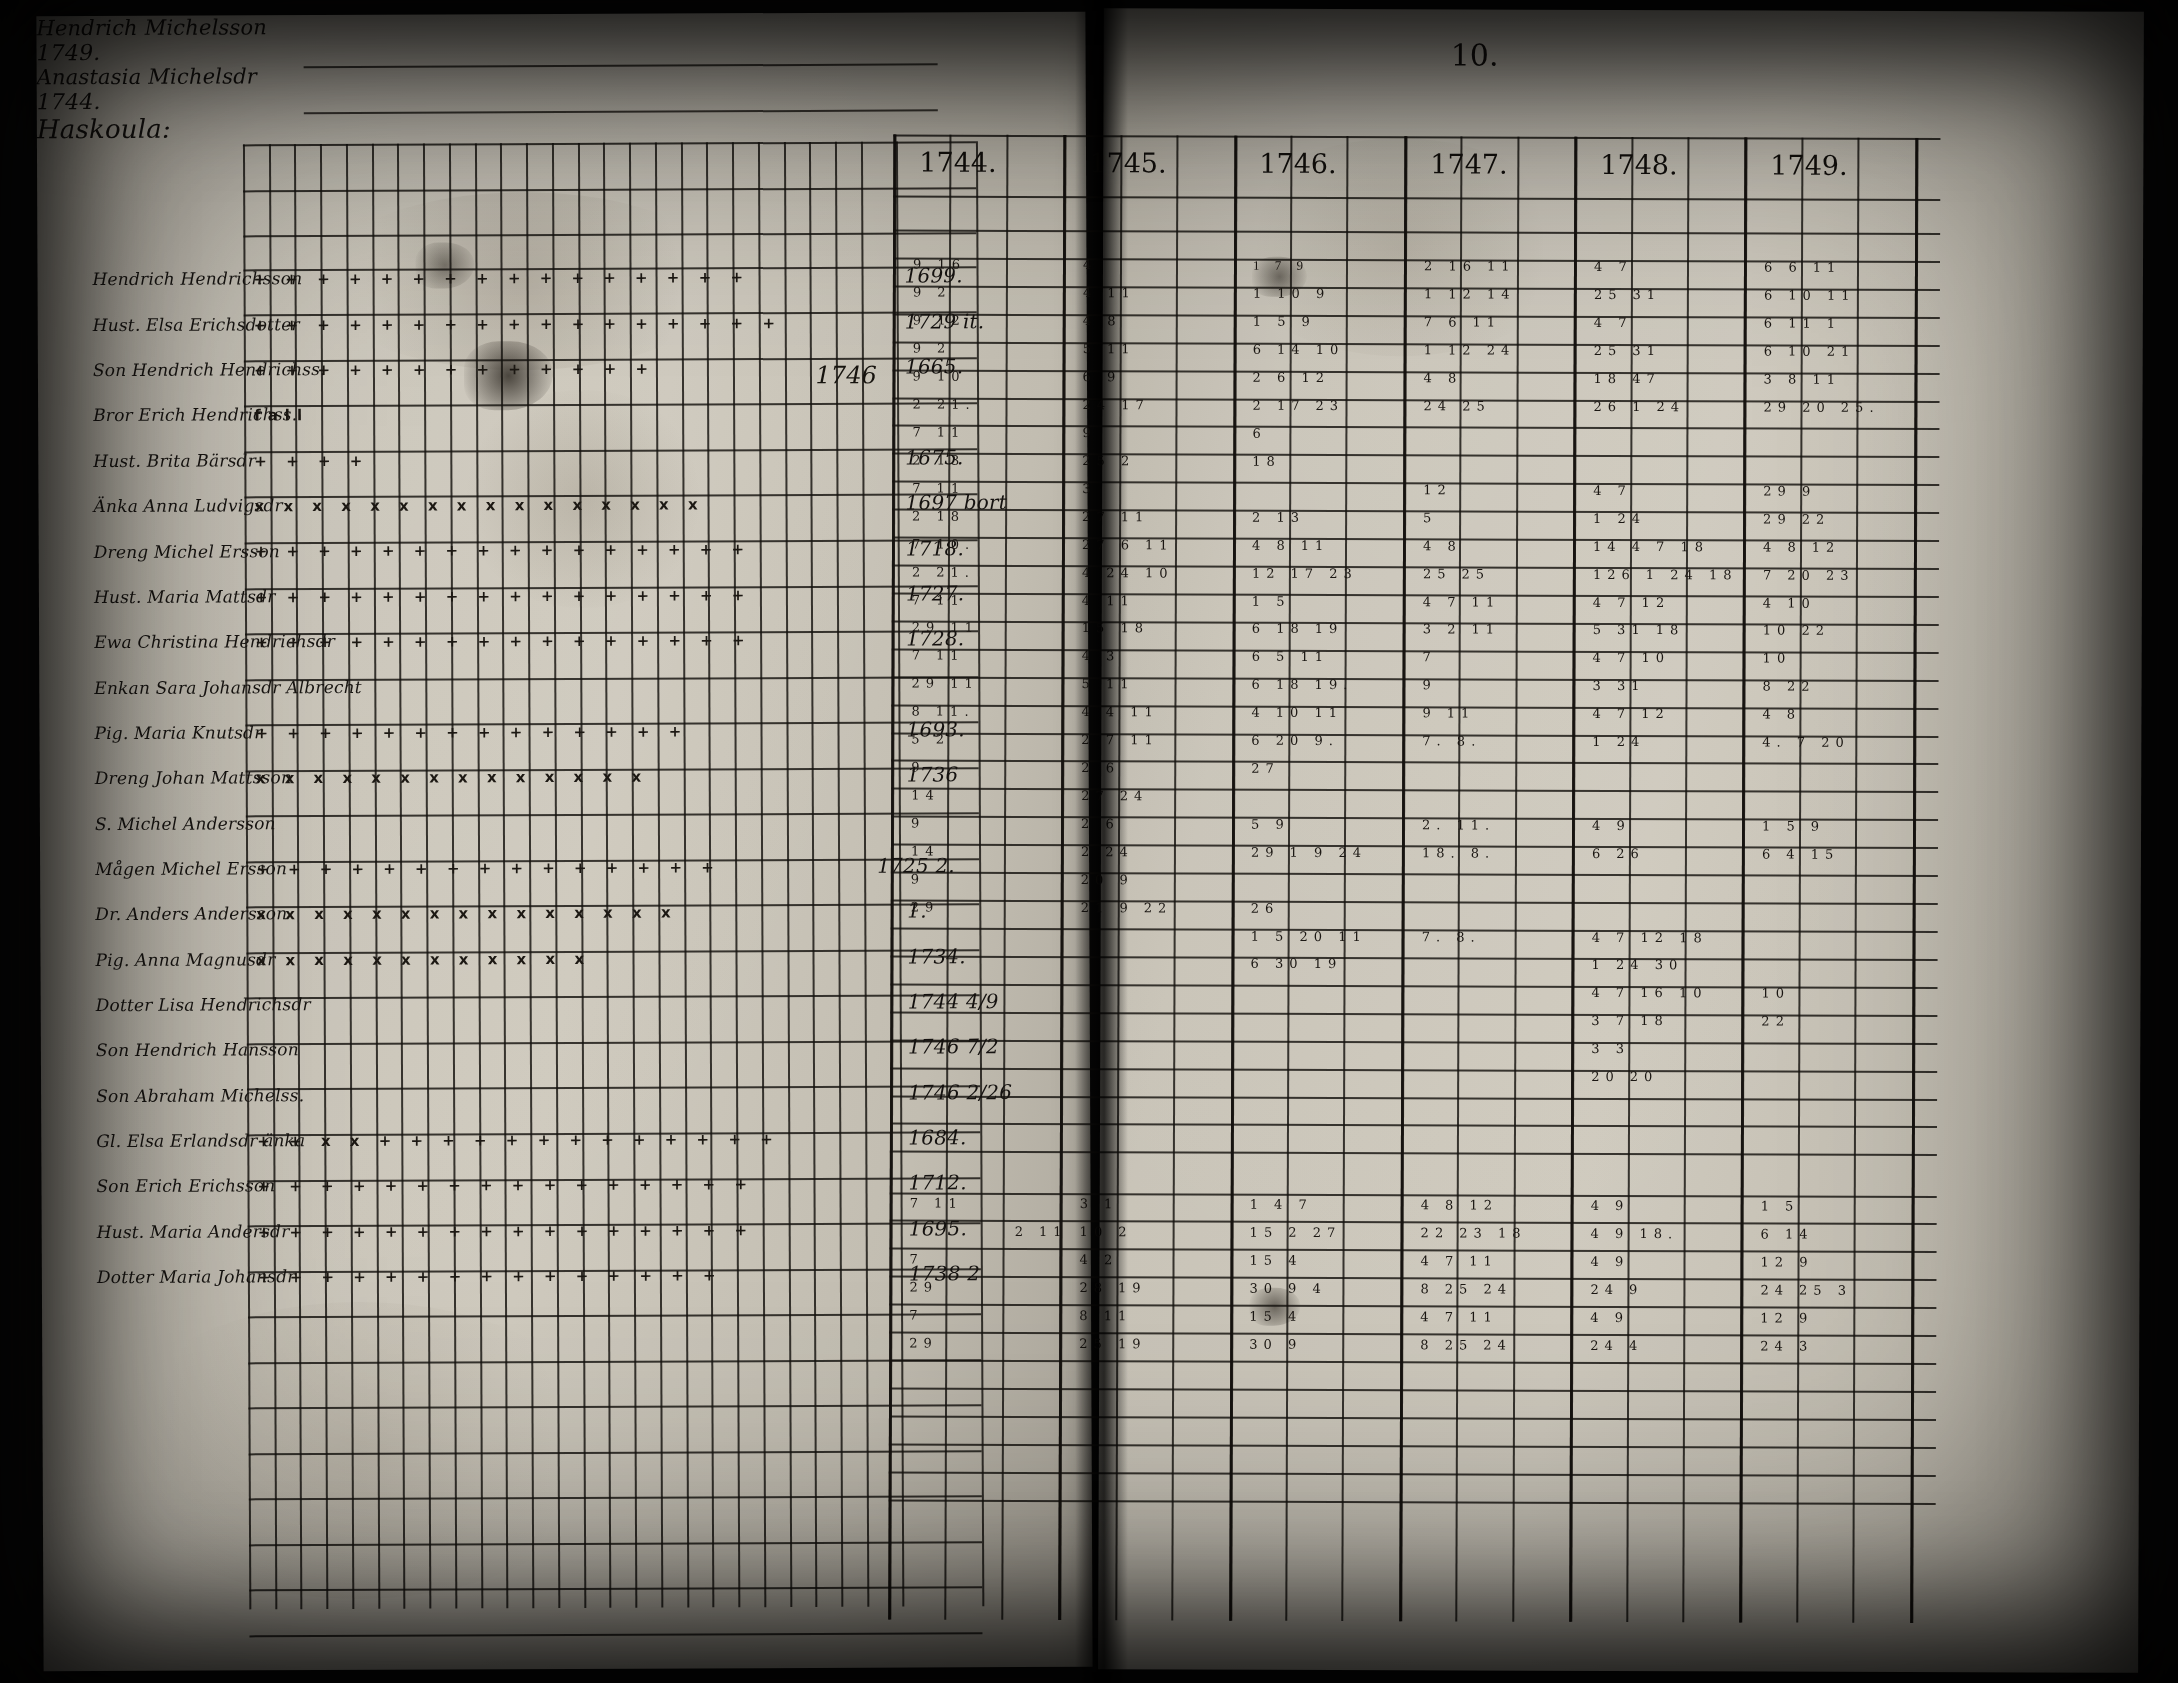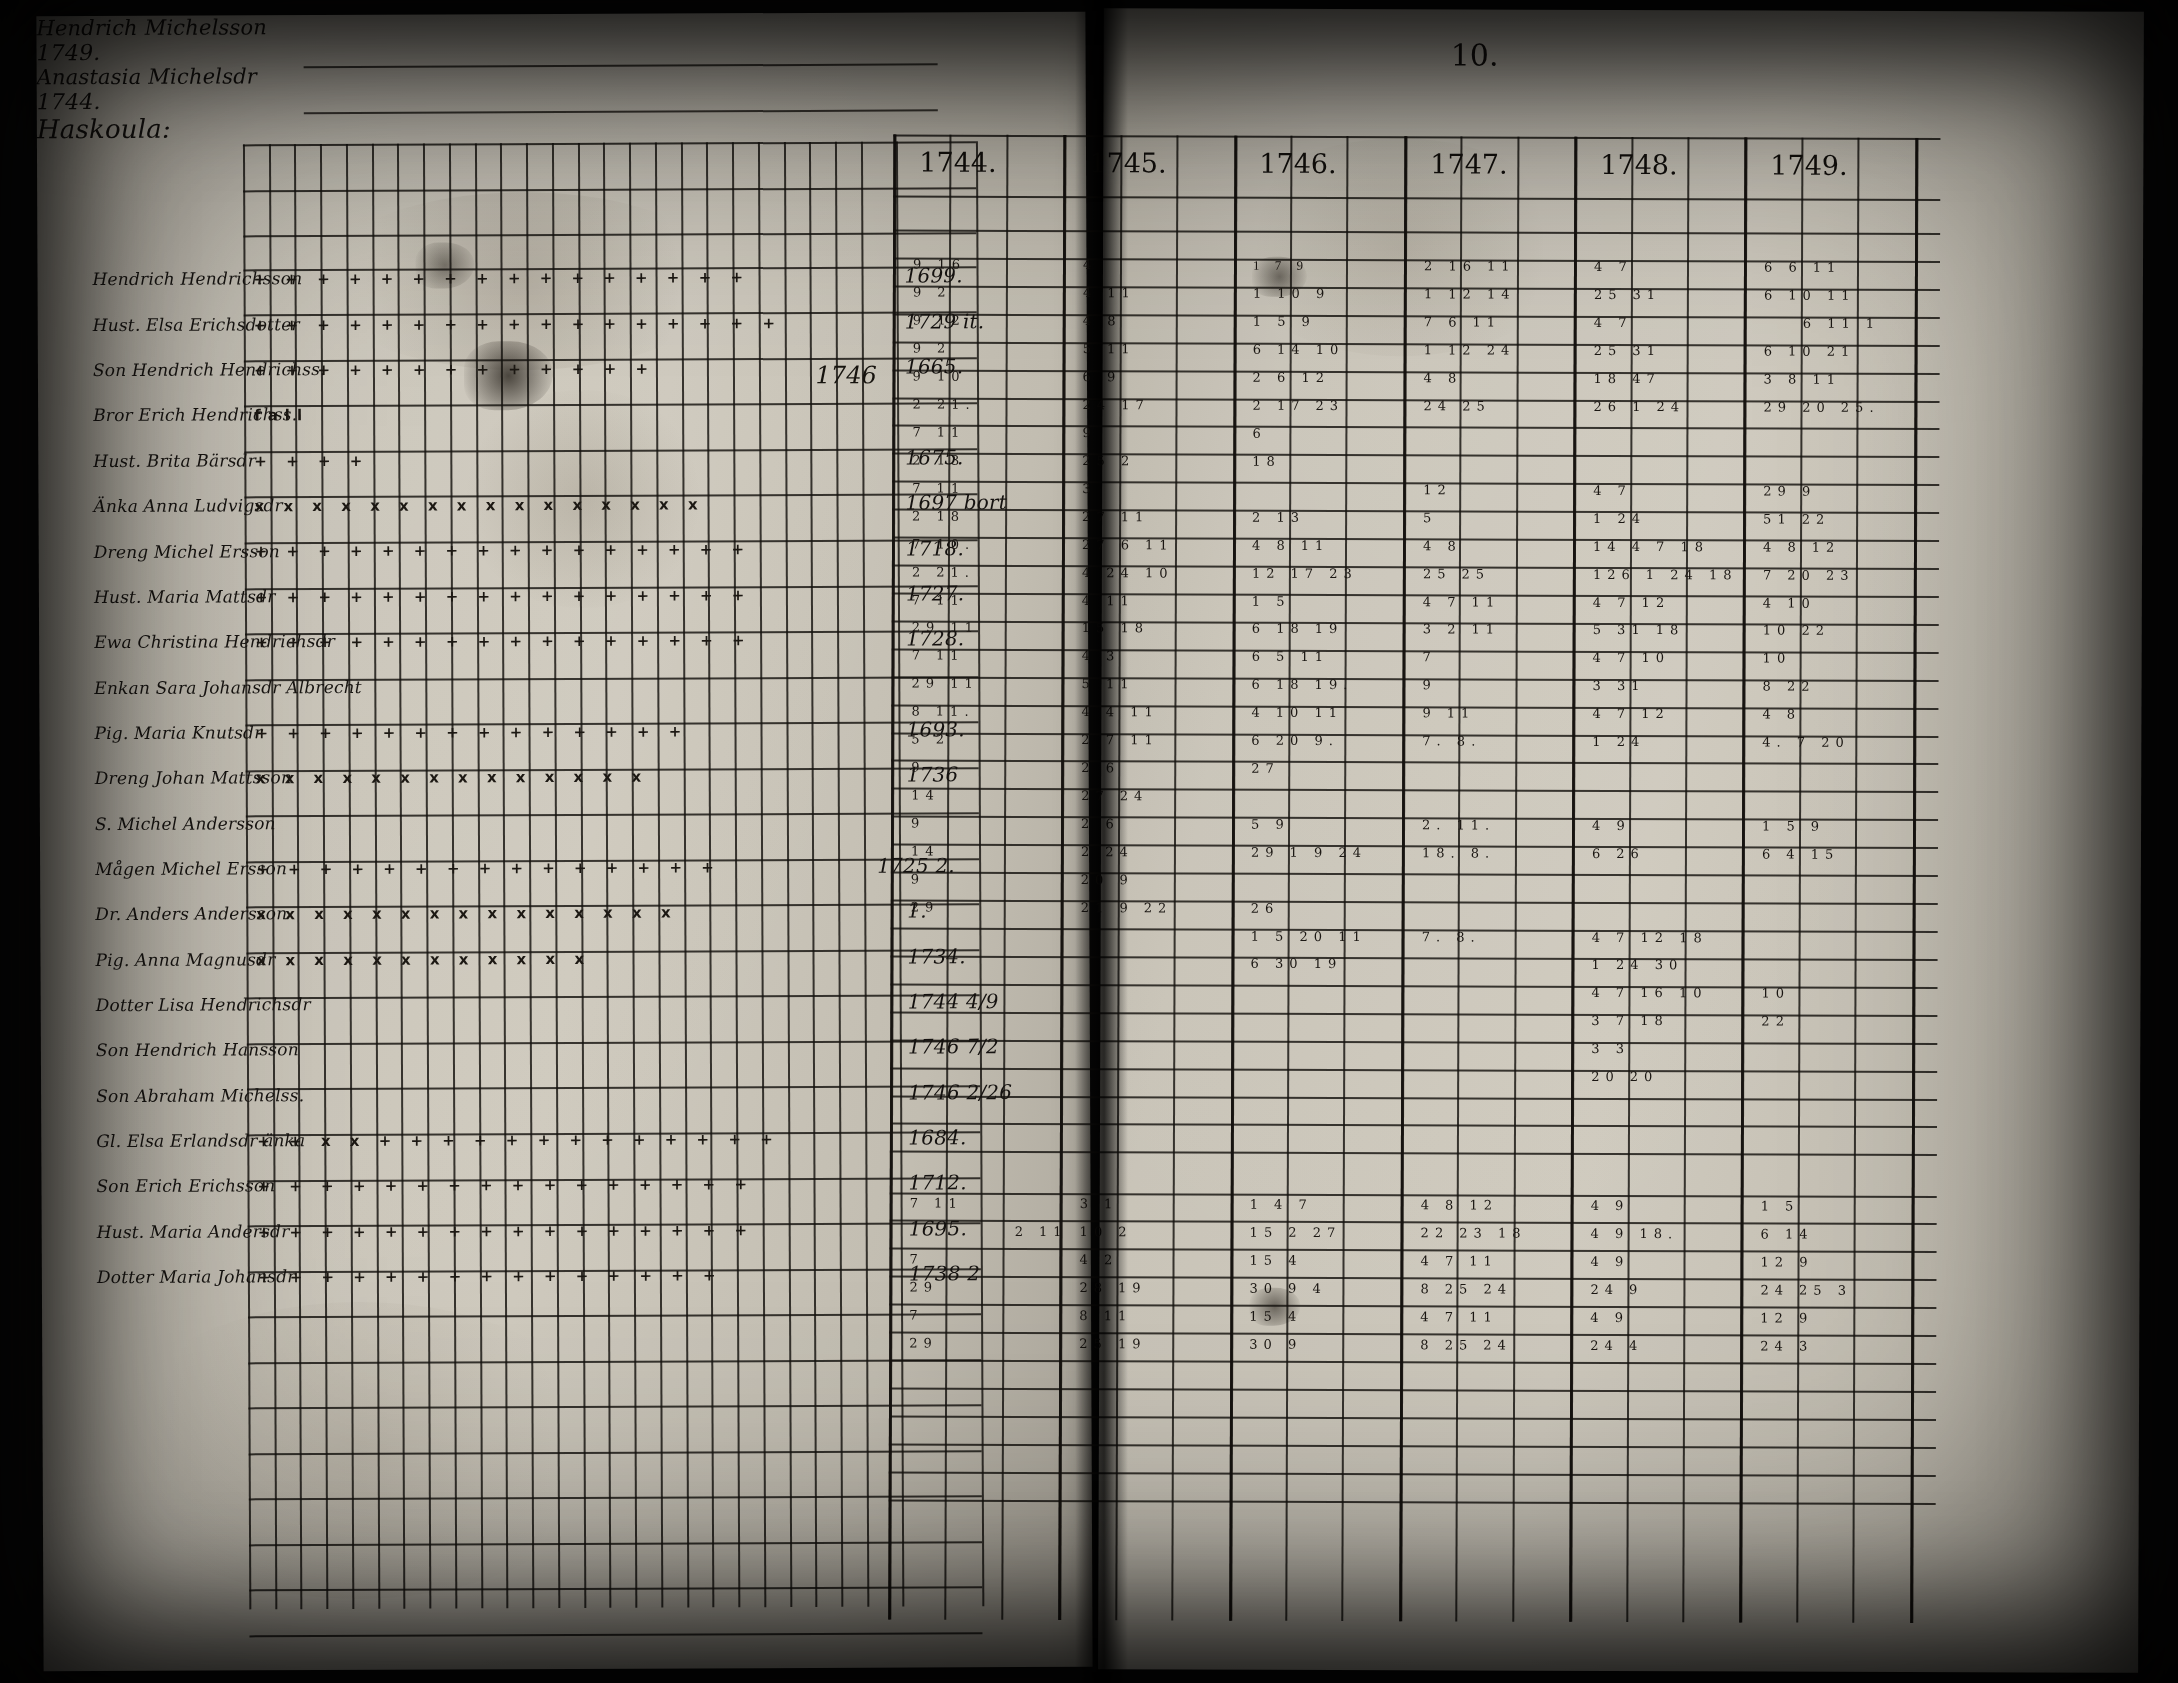--- a/index.html
+++ b/index.html
@@ -423,21 +423,21 @@
         <div class="numcell" style="left: -20px; top: 277px; width: 158px; letter-spacing: 6px;">4 11</div>
         <div class="numcell" style="left: 150px; top: 277px; width: 158px; letter-spacing: 6px;">1 10 9</div>
         <div class="numcell" style="left: 321px; top: 277px; width: 158px; letter-spacing: 6px;">1 12 14</div>
         <div class="numcell" style="left: 491px; top: 277px; width: 158px; letter-spacing: 6px;">25 31</div>
         <div class="numcell" style="left: 661px; top: 277px; width: 158px; letter-spacing: 6px;">6 10 11</div>
         <div class="numcell" style="left: -190px; top: 305px; width: 158px; letter-spacing: 6px;">9 12</div>
         <div class="numcell" style="left: -20px; top: 305px; width: 158px; letter-spacing: 6px;">4 8</div>
         <div class="numcell" style="left: 150px; top: 305px; width: 158px; letter-spacing: 6px;">1 5 9</div>
         <div class="numcell" style="left: 321px; top: 305px; width: 158px; letter-spacing: 6px;">7 6 11</div>
         <div class="numcell" style="left: 491px; top: 305px; width: 158px; letter-spacing: 6px;">4 7</div>
-        <div class="numcell" style="left: 700px; top: 305px; width: 158px; letter-spacing: 6px;">6 11 1</div>
+        <div class="numcell" style="left: 661px; top: 305px; width: 158px; letter-spacing: 6px;">6 11 1</div>
         <div class="numcell" style="left: -190px; top: 333px; width: 158px; letter-spacing: 6px;">9 2</div>
         <div class="numcell" style="left: -20px; top: 333px; width: 158px; letter-spacing: 6px;">5 11</div>
         <div class="numcell" style="left: 150px; top: 333px; width: 158px; letter-spacing: 6px;">6 14 10</div>
         <div class="numcell" style="left: 321px; top: 333px; width: 158px; letter-spacing: 6px;">1 12 24</div>
         <div class="numcell" style="left: 491px; top: 333px; width: 158px; letter-spacing: 6px;">25 31</div>
         <div class="numcell" style="left: 661px; top: 333px; width: 158px; letter-spacing: 6px;">6 10 21</div>
         <div class="numcell" style="left: -190px; top: 361px; width: 158px; letter-spacing: 6px;">9 10</div>
         <div class="numcell" style="left: -20px; top: 361px; width: 158px; letter-spacing: 6px;">6 9</div>
         <div class="numcell" style="left: 150px; top: 361px; width: 158px; letter-spacing: 6px;">2 6 12</div>
         <div class="numcell" style="left: 321px; top: 361px; width: 158px; letter-spacing: 6px;">4 8</div>
@@ -458,21 +458,21 @@
         <div class="numcell" style="left: -190px; top: 473px; width: 158px; letter-spacing: 6px;">7 11</div>
         <div class="numcell" style="left: -20px; top: 473px; width: 158px; letter-spacing: 6px;">3</div>
         <div class="numcell" style="left: 321px; top: 473px; width: 158px; letter-spacing: 6px;">12</div>
         <div class="numcell" style="left: 491px; top: 473px; width: 158px; letter-spacing: 6px;">4 7</div>
         <div class="numcell" style="left: 661px; top: 473px; width: 158px; letter-spacing: 6px;">29 9</div>
         <div class="numcell" style="left: -190px; top: 501px; width: 158px; letter-spacing: 6px;">2 18</div>
         <div class="numcell" style="left: -20px; top: 501px; width: 158px; letter-spacing: 6px;">27 11</div>
         <div class="numcell" style="left: 150px; top: 501px; width: 158px; letter-spacing: 6px;">2 13</div>
         <div class="numcell" style="left: 321px; top: 501px; width: 158px; letter-spacing: 6px;">5</div>
         <div class="numcell" style="left: 491px; top: 501px; width: 158px; letter-spacing: 6px;">1 24</div>
-        <div class="numcell" style="left: 661px; top: 501px; width: 158px; letter-spacing: 6px;">51 22</div>
+        <div class="numcell" style="left: 661px; top: 501px; width: 158px; letter-spacing: 6px;">29 22</div>
         <div class="numcell" style="left: -190px; top: 529px; width: 158px; letter-spacing: 6px;">7 10.</div>
         <div class="numcell" style="left: -20px; top: 529px; width: 158px; letter-spacing: 6px;">27 6 11</div>
         <div class="numcell" style="left: 150px; top: 529px; width: 158px; letter-spacing: 6px;">4 8 11</div>
         <div class="numcell" style="left: 321px; top: 529px; width: 158px; letter-spacing: 6px;">4 8</div>
         <div class="numcell" style="left: 491px; top: 529px; width: 158px; letter-spacing: 6px;">14 4 7 18</div>
         <div class="numcell" style="left: 661px; top: 529px; width: 158px; letter-spacing: 6px;">4 8 12</div>
         <div class="numcell" style="left: -190px; top: 557px; width: 158px; letter-spacing: 6px;">2 21.</div>
         <div class="numcell" style="left: -20px; top: 557px; width: 158px; letter-spacing: 6px;">4 24 10</div>
         <div class="numcell" style="left: 150px; top: 557px; width: 158px; letter-spacing: 6px;">12 17 23</div>
         <div class="numcell" style="left: 321px; top: 557px; width: 158px; letter-spacing: 6px;">25 25</div>

